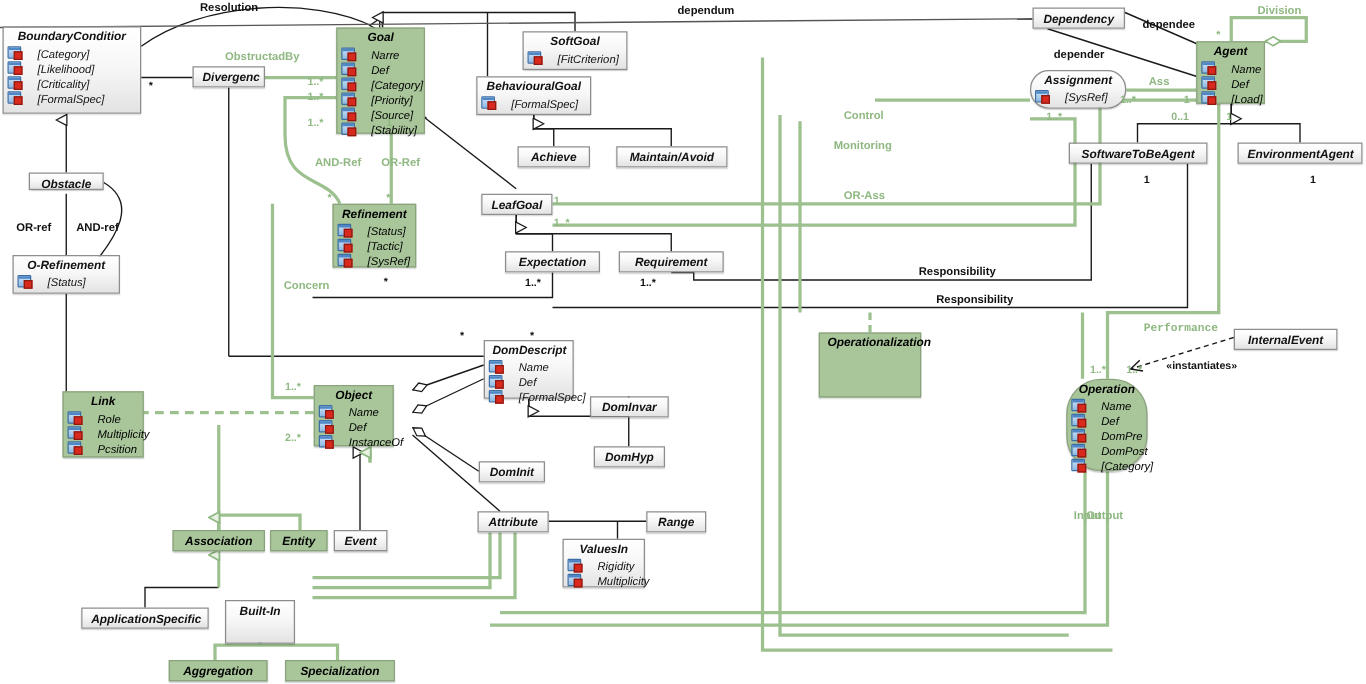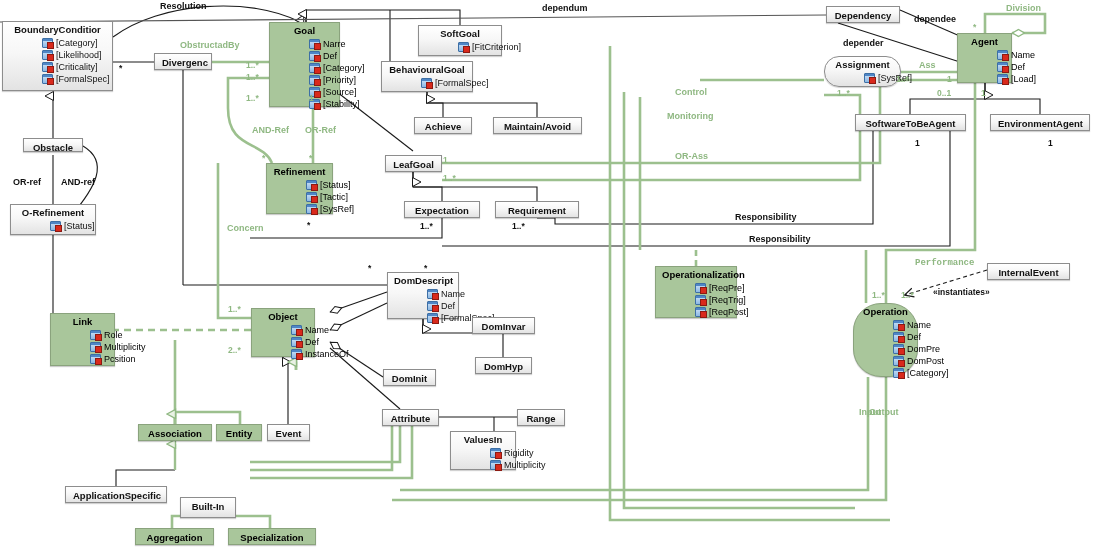--- a/index.html
+++ b/index.html
@@ -1,29 +1,29 @@
 <!DOCTYPE html>
 <html><head>
 <meta charset="utf-8">
 <style>
   html,body{margin:0;padding:0;background:#ffffff;}
   body{font-family:"Liberation Sans",sans-serif;}
   #canvas{position:relative;width:1093px;height:547px;overflow:hidden;background:#fff;}
   svg.edges{position:absolute;left:0;top:0;width:1093px;height:547px;pointer-events:none;}
 
   
-  .node{position:absolute;box-sizing:border-box;border:1px solid #9a9a9a;}
+  .node{position:absolute;box-sizing:border-box;border:1px solid #9a9a9a;font-style:italic;}
   .node .hdr{
     font-size:9.5px;font-weight:bold;color:#111;text-align:center;
     padding:2px 6px 2px 6px;line-height:11px;white-space:nowrap;
   }
   .node .attrs{padding:0 2px 2px 3px;}
   .node .attr{
     font-size:9px;color:#111;line-height:12px;white-space:nowrap;
-    display:flex;align-items:center;gap:3px;margin-left:36px;
+    display:flex;align-items:flex-start;gap:13px;
   }
   .node.simple .hdr{padding:3px 7px 3px 7px;}
 
   
   .grey{
     background:linear-gradient(to bottom,#ffffff 0%,#f7f7f7 45%,#e3e3e3 100%);
     border-color:#8d8d8d;
     box-shadow:0 1px 1px rgba(0,0,0,.18);
   }
   
@@ -409,45 +409,31 @@
       </div>
       <div class="node green simple" style="left: 216px; top: 424px; width: 46px; height: 17px;">
         <div class="hdr">Entity</div>
       </div>
       <div class="node grey simple" style="left: 267px; top: 424px; width: 43px; height: 17px;">
         <div class="hdr">Event</div>
       </div>
       <div class="node grey simple" style="left: 65px; top: 486px; width: 102px; height: 17px;">
         <div class="hdr">ApplicationSpecific</div>
       </div>
-      <div class="node grey simple" style="left: 180px; top: 497px; width: 56px; height: 21px;">
+      <div class="node grey simple" style="left: 180px; top: 480px; width: 56px; height: 35px;">
         <div class="hdr">Built-In</div>
       </div>
       <div class="node green simple" style="left: 135px; top: 528px; width: 79px; height: 17px;">
         <div class="hdr">Aggregation</div>
       </div>
       <div class="node green simple" style="left: 228px; top: 528px; width: 88px; height: 17px;">
         <div class="hdr">Specialization</div>
       </div>
       <div class="node green" style="left: 655px; top: 266px; width: 82px; height: 52px;">
         <div class="hdr">Operationalization</div>
-        <div class="attrs">
-          <div class="attr">
-            <span class="aicon"></span>
-            <span>[ReqPre]</span>
-          </div>
-          <div class="attr">
-            <span class="aicon"></span>
-            <span>[ReqTrig]</span>
-          </div>
-          <div class="attr">
-            <span class="aicon"></span>
-            <span>[ReqPost]</span>
-          </div>
-        </div>
       </div>
       <div class="node grey simple" style="left: 826px; top: 6px; width: 74px; height: 17px;">
         <div class="hdr">Dependency</div>
       </div>
       <div class="node green" style="left: 957px; top: 33px; width: 55px; height: 50px;">
         <div class="hdr">Agent</div>
         <div class="attrs">
           <div class="attr">
             <span class="aicon"></span>
             <span>Name</span>

